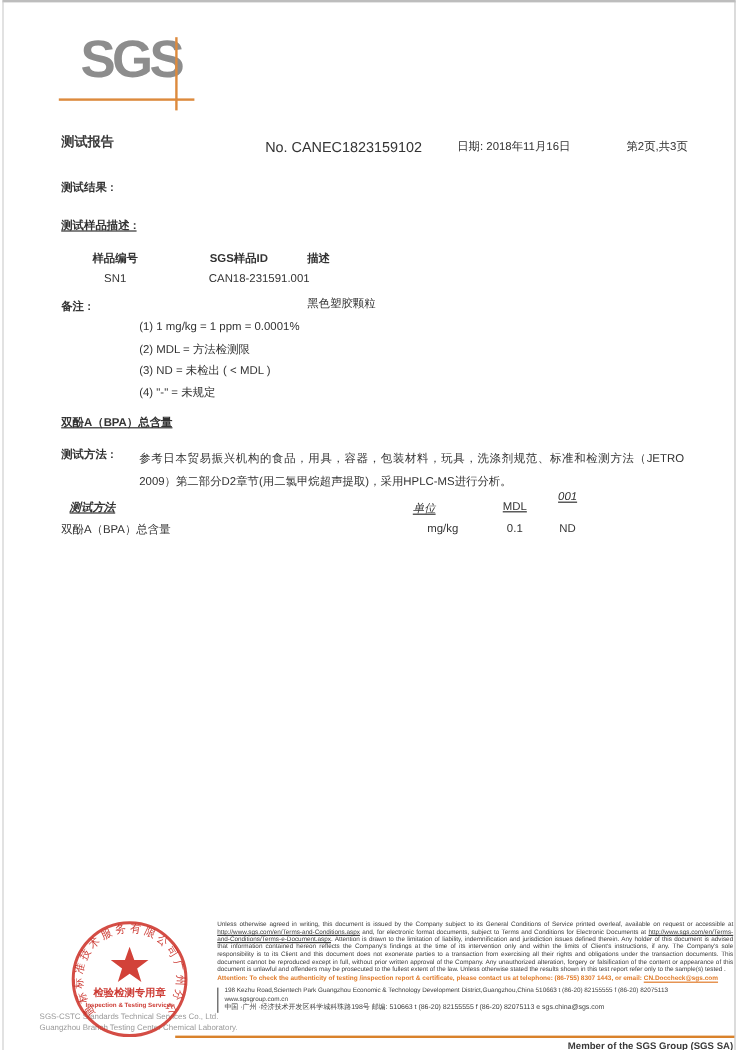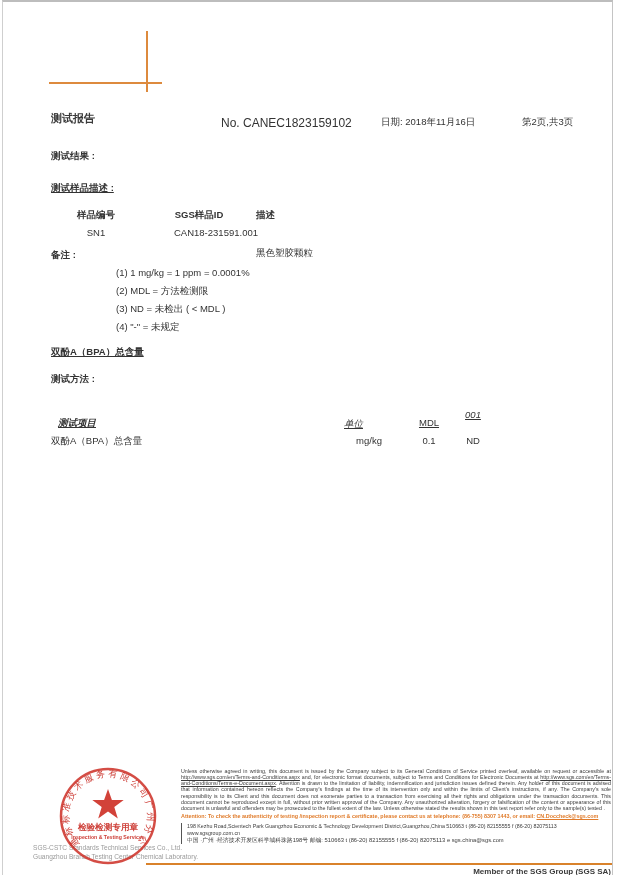--- a/index.html
+++ b/index.html
@@ -72,20 +72,21 @@
 
   .footer-rule { left: 143px; top: 861px; width: 466px; height: 2px; background: #d9822b; }
   .member-text { left: 0; top: 864.5px; width: 608px; text-align: right; font-size: 8px;
                  font-weight: 600; color: #3a3a3a; }
 </style>
 </head>
 <body>
 
 <div class="page">
 
+  <div class="abs logo-text">SGS</div>
   <div class="abs logo-hline"></div>
   <div class="abs logo-vline"></div>
 
   <div class="abs doc-title">测试报告</div>
   <div class="abs report-no">No. CANEC1823159102</div>
   <div class="abs report-date">日期: 2018年11月16日</div>
   <div class="abs page-info">第2页,共3页</div>
 
   <div class="abs body-text bold lbl-result">测试结果 :</div>
   <div class="abs body-text bold ul lbl-sampledesc">测试样品描述 :</div>
@@ -98,22 +99,23 @@
   <div class="abs body-text st-v3">黑色塑胶颗粒</div>
 
   <div class="abs body-text bold lbl-notes">备注 :</div>
   <div class="abs body-text note-line" style="top:265px">(1) 1 mg/kg = 1 ppm = 0.0001%</div>
   <div class="abs body-text note-line" style="top:283px">(2) MDL = 方法检测限</div>
   <div class="abs body-text note-line" style="top:301px">(3) ND = 未检出 ( &lt; MDL )</div>
   <div class="abs body-text note-line" style="top:319px">(4) "-" = 未规定</div>
 
   <div class="abs bpa-title">双酚A（BPA）总含量</div>
   <div class="abs body-text bold lbl-method">测试方法 :</div>
+  <div class="abs body-text method-text">参考日本贸易振兴机构的食品，用具，容器，包装材料，玩具，洗涤剂规范、标准和检测方法（JETRO 2009）第二部分D2章节(用二氯甲烷超声提取)，采用HPLC-MS进行分析。</div>
 
-  <div class="abs body-text bold it ul rt-h-item">测试项目</div>
+  <div class="abs body-text bold it ul rt-h-item">测试方法</div>
   <div class="abs body-text it ul rt-h-unit">单位</div>
   <div class="abs body-text ul rt-h-mdl">MDL</div>
   <div class="abs body-text it ul rt-h-sn">001</div>
   <div class="abs body-text rt-v-item">双酚A（BPA）总含量</div>
   <div class="abs body-text rt-v-unit">mg/kg</div>
   <div class="abs body-text rt-v-mdl">0.1</div>
   <div class="abs body-text rt-v-sn">ND</div>
 
   <div class="abs company-lines">
     <div>SGS-CSTC Standards Technical Services Co., Ltd.</div>

